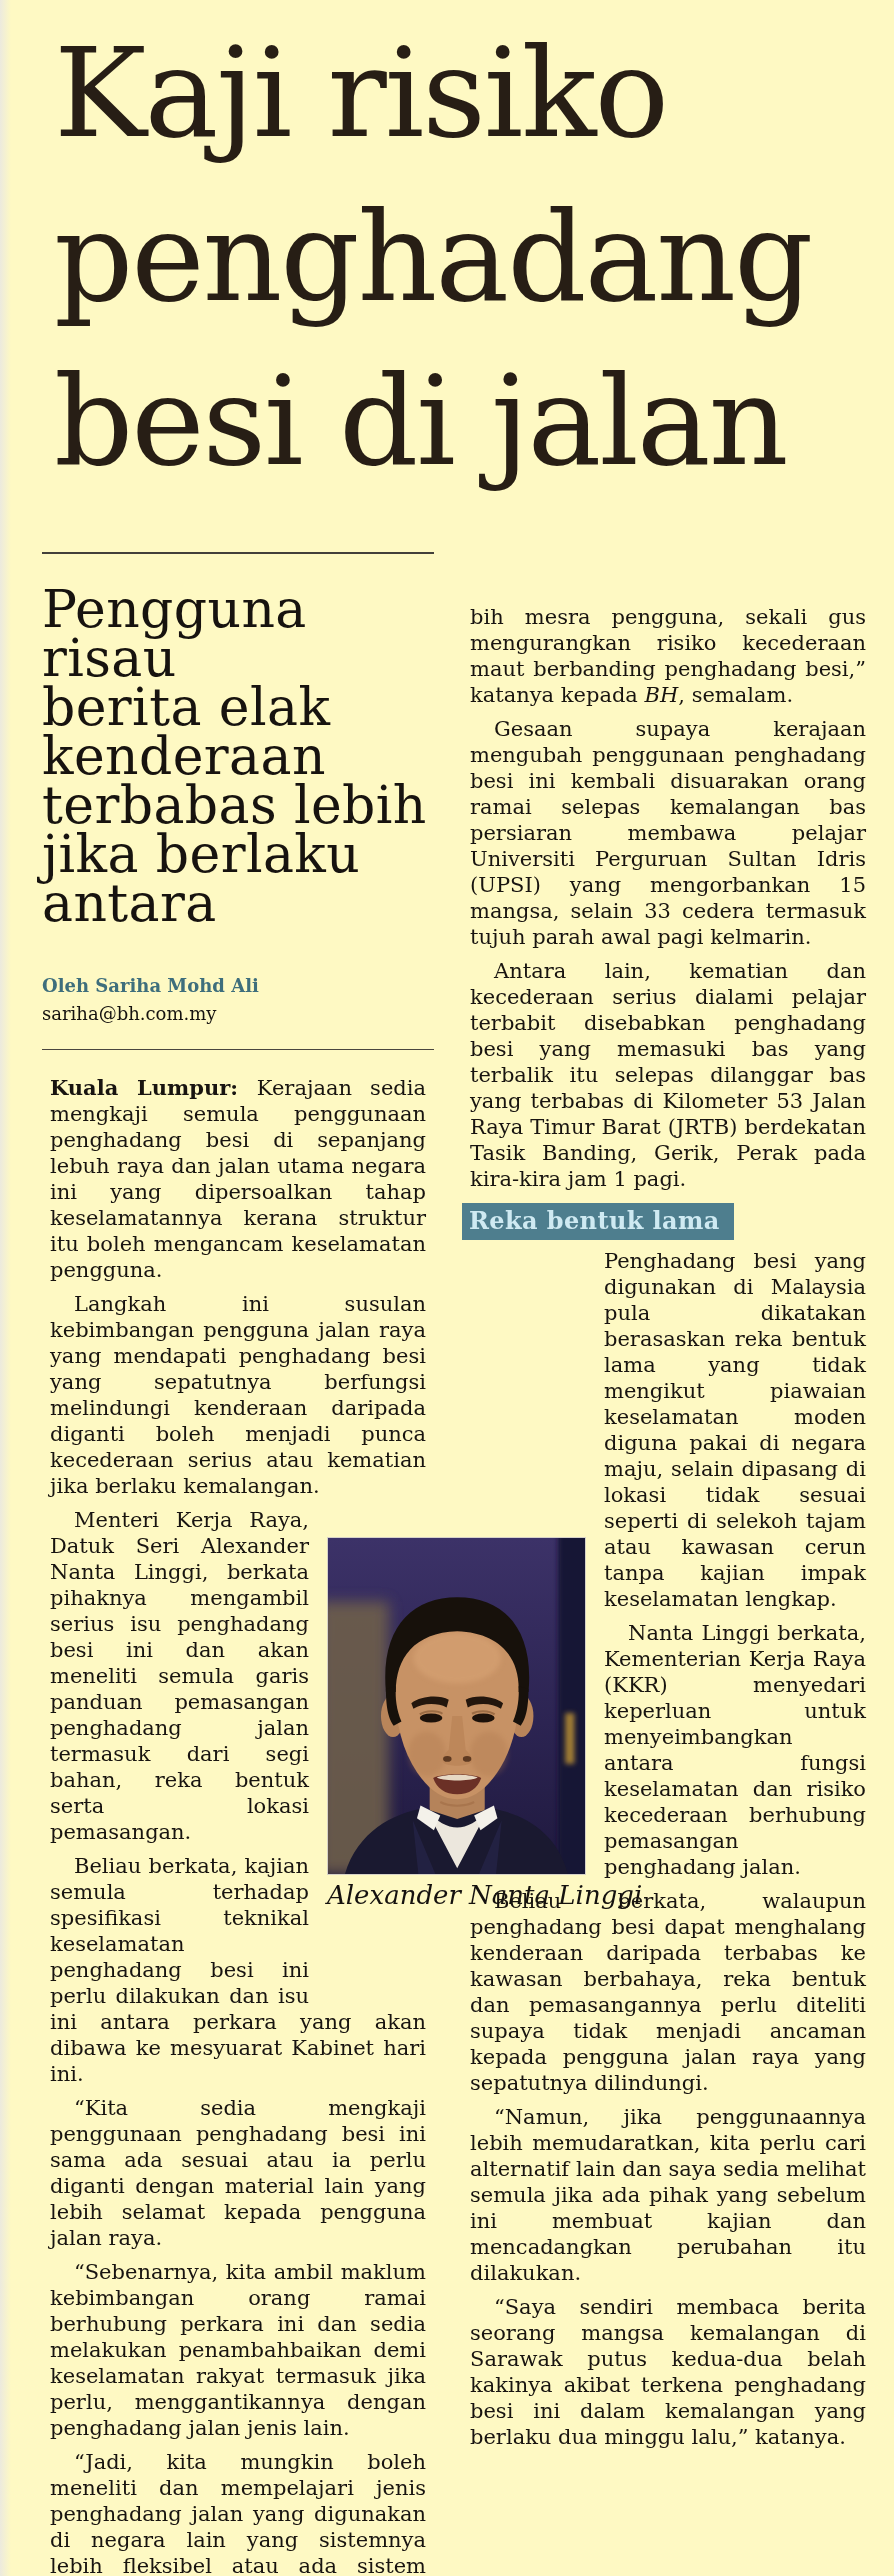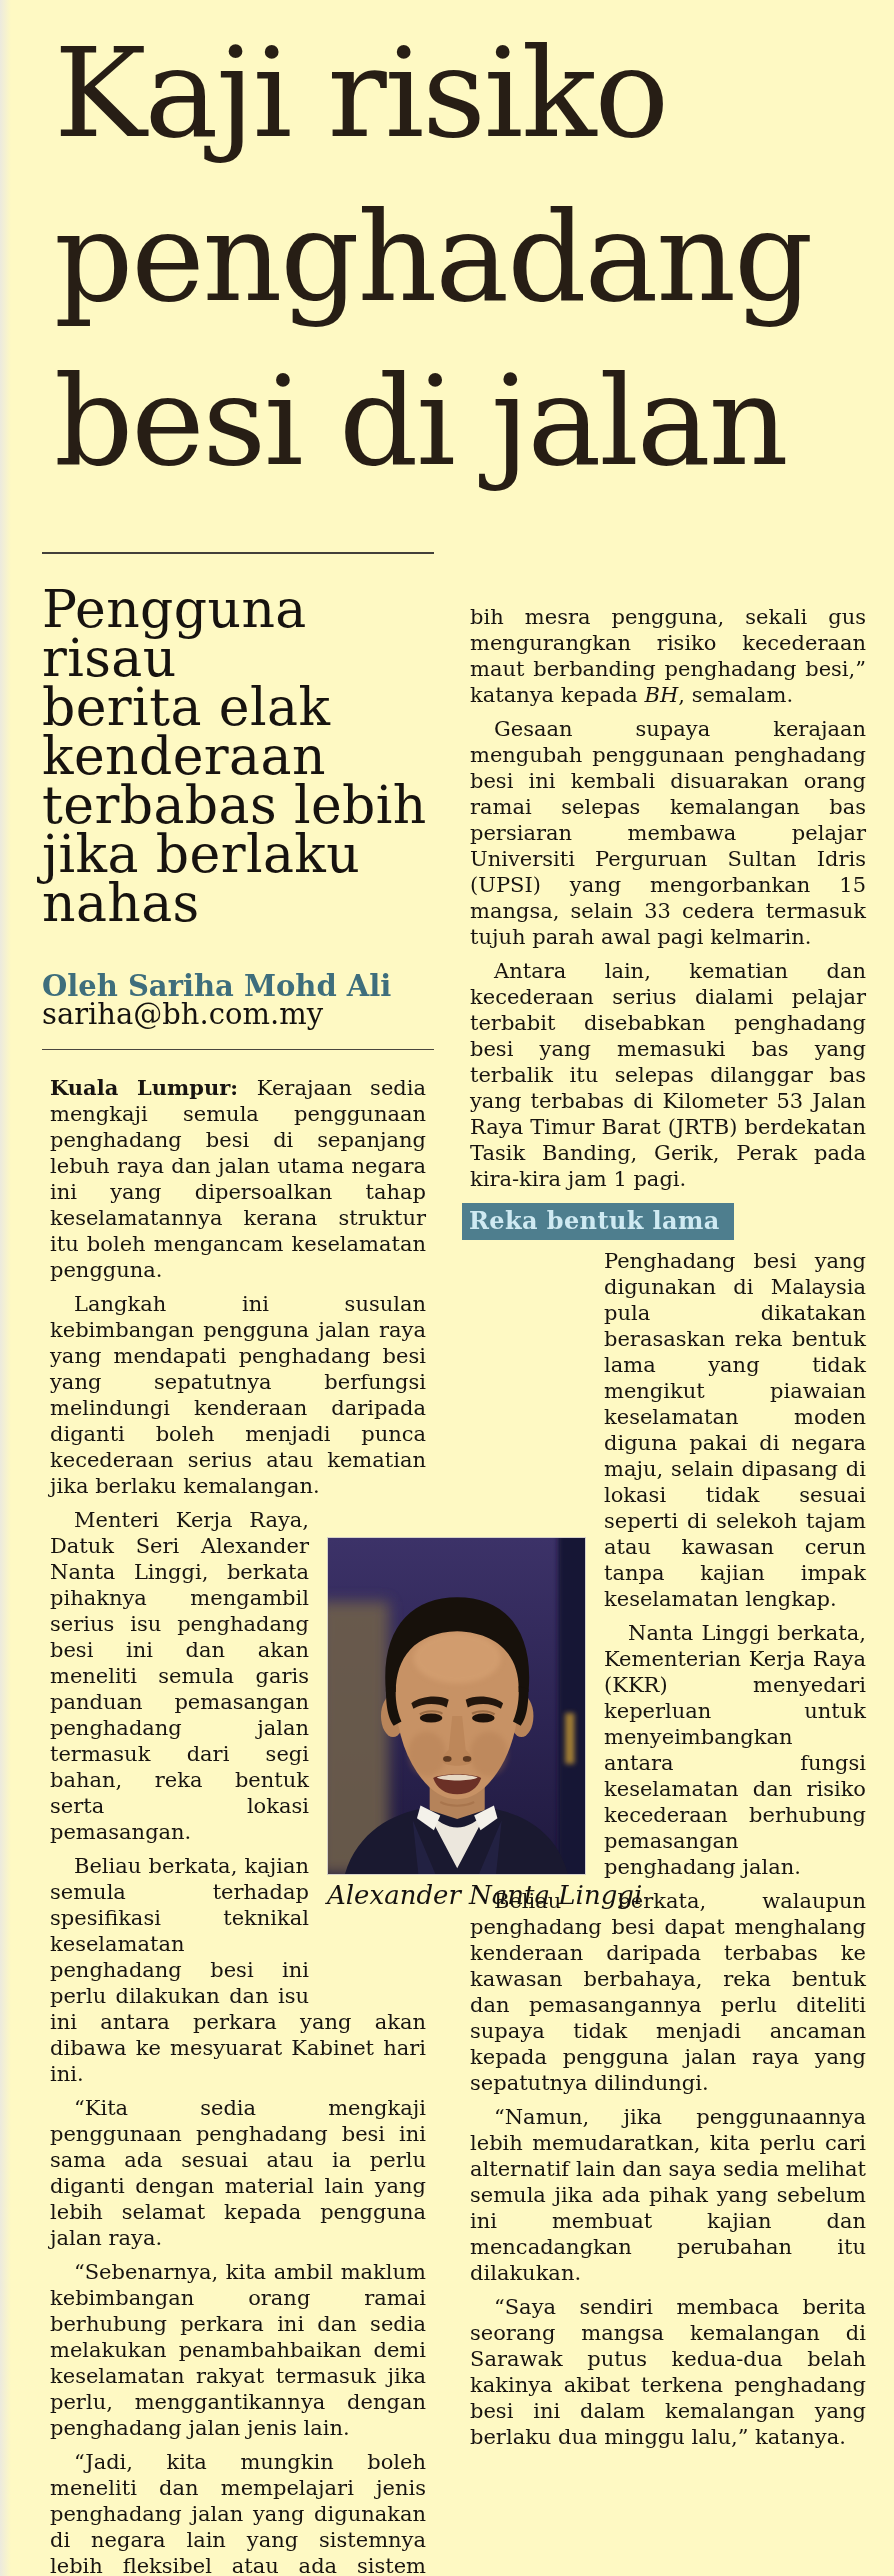--- a/index.html
+++ b/index.html
@@ -41,21 +41,21 @@
   .subhead {
     margin: 31px 0 0 0;
     font-size: 52px;
     line-height: 49px;
     font-weight: 400;
     letter-spacing: 0.4px;
     color: #17130f;
   }
   .subhead .sh-line { display: block; }
 
-  .byline { margin-top: 44px; font-size: 29px; line-height: 28px; }
+  .byline { margin-top: 44px; font-size: 18px; line-height: 28px; }
   .byline .author { font-weight: bold; color: #3e6e7c; }
   .byline .email { color: #15120f; }
 
   .bodytext {
     margin-top: 25.4px;
     font-size: 21px;
     line-height: 26px;
     text-align: justify;
     color: #181410;
   }
@@ -109,21 +109,21 @@
   </h1>
 
   <div class="col col-left">
     <div class="rule1"></div>
 
     <h2 class="subhead">
       <span class="sh-line">Pengguna risau</span>
       <span class="sh-line">berita elak</span>
       <span class="sh-line">kenderaan</span>
       <span class="sh-line">terbabas lebih</span>
-      <span class="sh-line">jika berlaku nahas</span>
+      <span class="sh-line">jika berlaku antara</span>
     </h2>
 
     <div class="byline">
       <div class="author">Oleh Sariha Mohd Ali</div>
       <div class="email">sariha@bh.com.my</div>
     </div>
 
     <div class="rule2"></div>
 
     <div class="bodytext">

